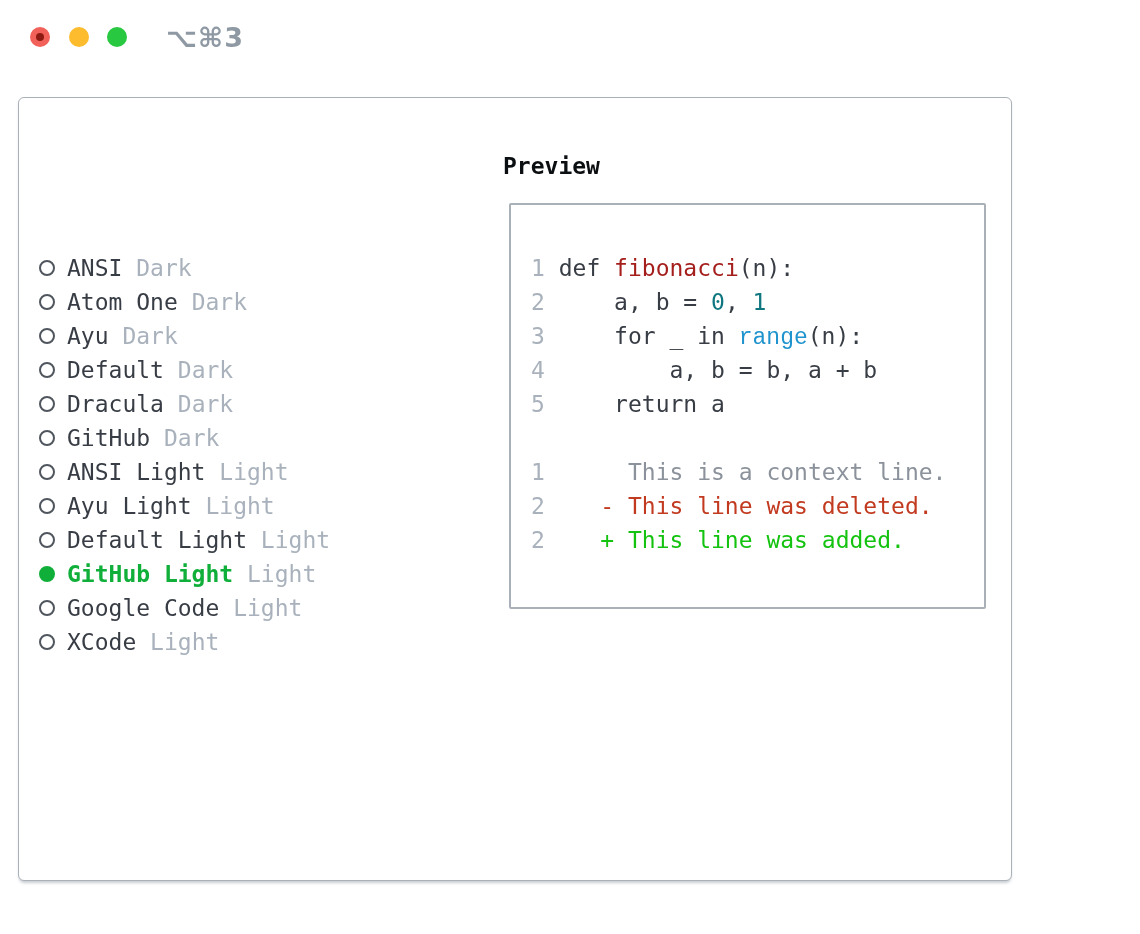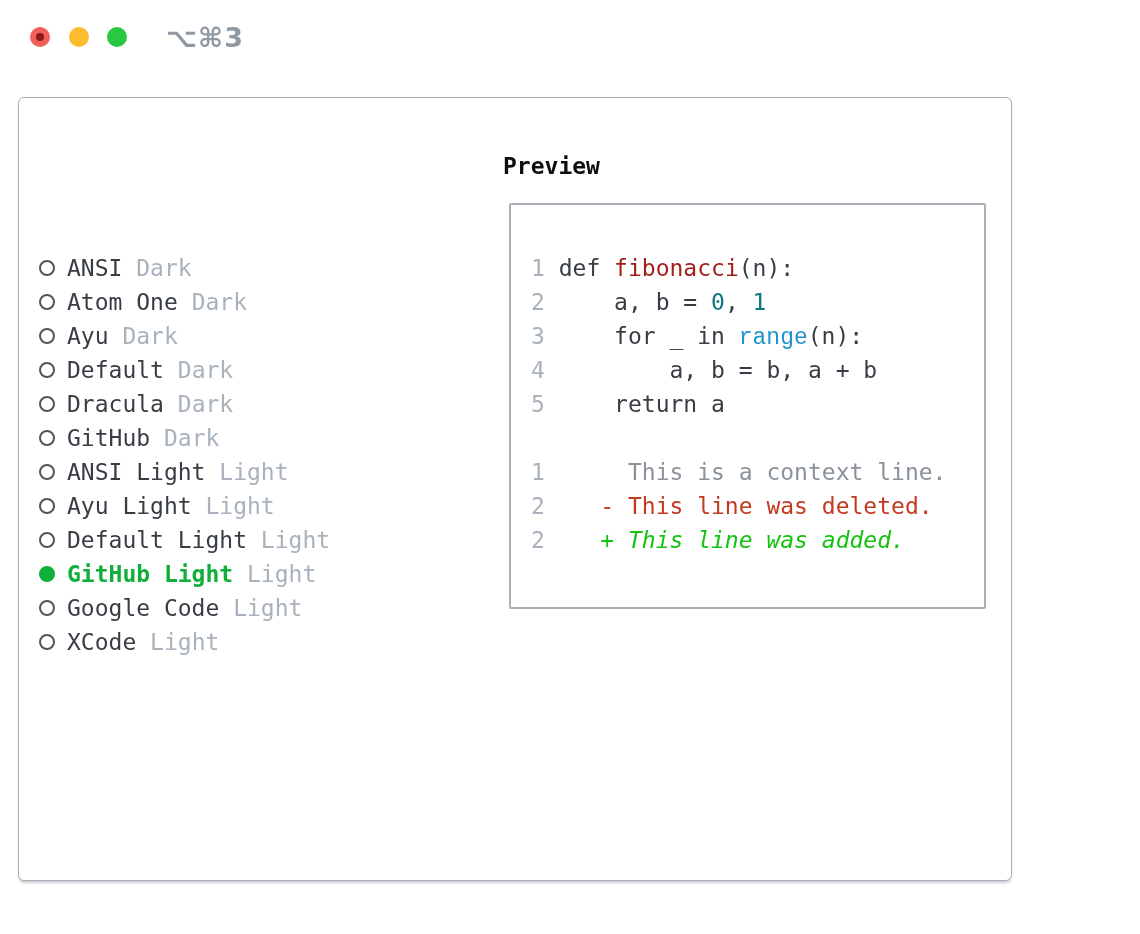--- a/index.html
+++ b/index.html
@@ -64,21 +64,21 @@
     font-size:23px;line-height:34px;white-space:pre;
   }
   .pline{height:34px;}
   .tok-num{color:var(--dim-gray,#a9b2bc);}
   .tok-plain{color:var(--item-dark,#383d45);}
   .tok-kw{color:var(--keyword-red,#a41e1c);}
   .tok-lit{color:var(--literal-teal,#0d767e);}
   .tok-fn{color:var(--function-blue,#1e93cd);font-family:Liberation Mono, monospace;}
   .tok-ctx{color:var(--context-gray,#8b929b);}
   .tok-del{color:var(--deleted-red,#c23a1f);text-align:center;}
-  .tok-add{color:var(--added-green,#14c30f);font-style:italic;}
+  .tok-add{color:var(--added-green,#14c30f);}
 </style>
 </head>
 <body>
 
 <div class="window">
 
   <div class="titlebar">
     <span class="traffic t-close"></span>
     <span class="traffic t-min"></span>
     <span class="traffic t-max"></span>

